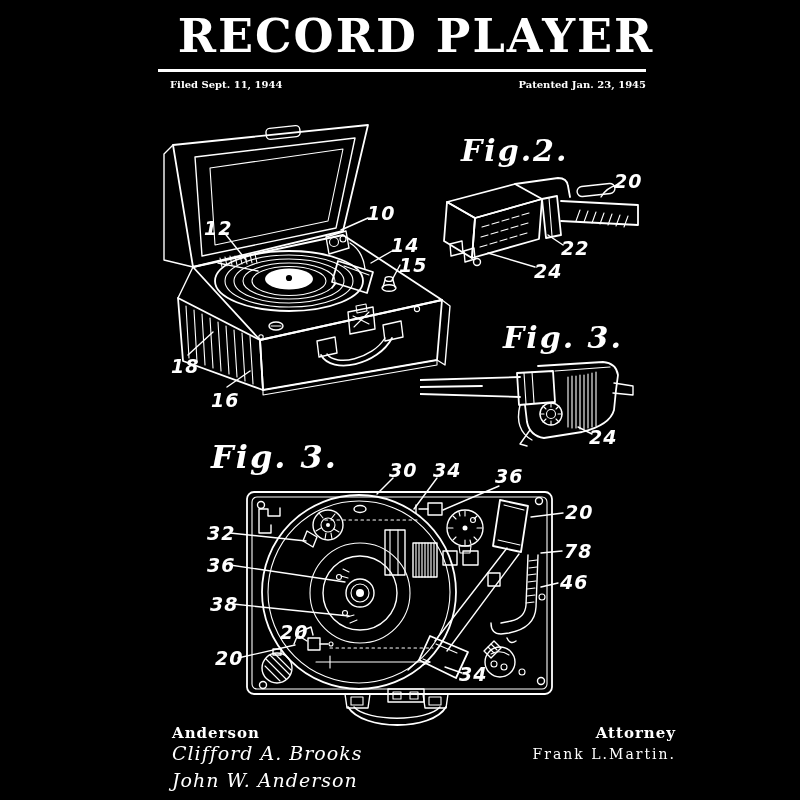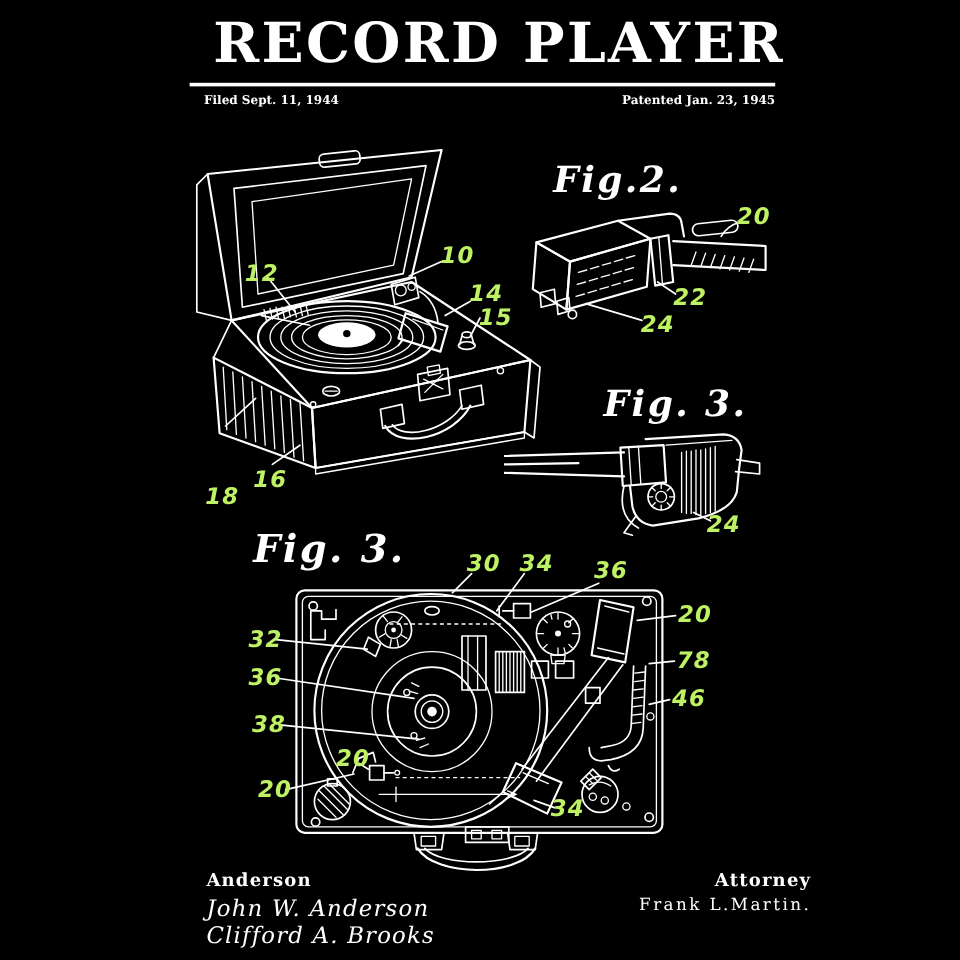--- a/index.html
+++ b/index.html
@@ -6,21 +6,21 @@
   .poster{position:relative;width:800px;height:800px;background:#000;color:#fff;
           font-family:"DejaVu Serif",serif;overflow:hidden;padding-left:32px;}
   .title{position:absolute;top:10px;left:0;width:100%;text-align:center;
          font-weight:bold;font-size:46px;line-height:1.15;letter-spacing:2px;}
   .rule{position:absolute;left:158px;top:69px;width:488px;height:3px;background:#fff;}
   .dates{position:absolute;left:170px;top:79px;width:476px;display:flex;
          justify-content:space-between;font-weight:bold;font-size:10px;}
   .cap{position:absolute;font-style:italic;font-weight:bold;font-size:30px;
        letter-spacing:2px;font-family:"DejaVu Serif",serif;}
   .cap-big{font-size:32px;}
-  .ref{position:absolute;font:italic bold 19px "DejaVu Sans",sans-serif;color:#bef264;
+  .ref{position:absolute;font:italic bold 19px "DejaVu Sans",sans-serif;color:#ffffff;
        letter-spacing:1px;white-space:nowrap;}
   svg.fig{position:absolute;stroke:#fff;fill:none;stroke-linecap:round;stroke-linejoin:round;}
   svg.fig path,svg.fig rect,svg.fig circle,svg.fig ellipse,svg.fig line{stroke-width:1.8;}
   svg.fig .thin{stroke-width:1.1;}
   svg.fig .med{stroke-width:1.4;}
   .footer-inv{position:absolute;left:172px;top:724px;}
   .footer-att{position:absolute;right:156px;top:724px;text-align:right;}
   .f-head{font-weight:bold;font-size:15px;letter-spacing:1px;}
   .f-name{font-style:italic;font-size:19px;line-height:23px;letter-spacing:1px;margin-top:4px;}
   .f-att-name{font-size:14px;letter-spacing:2px;margin-top:4px;}
@@ -97,21 +97,21 @@
     <path d="M83,118 L106,147" class="med"></path>
     <path d="M252,138 L231,150" class="med"></path>
     <path d="M260,152 L252,167" class="med"></path>
     <path d="M48,242 L73,219" class="med"></path>
     <path d="M87,274 L110,258" class="med"></path>
   </svg>
   <span class="ref" style="left:367px;top:202px;">10</span>
   <span class="ref" style="left:204px;top:217px;font-style:italic;">12</span>
   <span class="ref" style="left:391px;top:234px;">14</span>
   <span class="ref" style="left:399px;top:254px;">15</span>
-  <span class="ref" style="left:171px;top:355px;margin-top:48px;">18</span>
+  <span class="ref" style="left:171px;top:355px;">18</span>
   <span class="ref" style="left:211px;top:389px;">16</span>
 
   <span class="cap" style="left:461px;top:133px;">Fig.2.</span>
   <svg class="fig" style="left:430px;top:155px;" width="240" height="150" viewBox="0 0 240 150">
 
     <path d="M17,47 L85,29 L112,44 L45,63 Z"></path>
     <path d="M17,47 L45,63 L42,103 L14,86 Z"></path>
     <path d="M45,63 L112,44 L109,84 L42,103 Z"></path>
     <path d="M52,72 l7,-2 M62,69 l7,-2 M72,66 l7,-2 M82,63 l7,-2 M92,60 l7,-2
              M51,82 l7,-2 M61,79 l7,-2 M71,76 l7,-2 M81,73 l7,-2 M91,70 l7,-2
@@ -282,21 +282,21 @@
   <span class="ref" style="left:560px;top:571px;">46</span>
   <span class="ref" style="left:207px;top:522px;">32</span>
   <span class="ref" style="left:207px;top:554px;">36</span>
   <span class="ref" style="left:210px;top:593px;">38</span>
   <span class="ref" style="left:280px;top:621px;">20</span>
   <span class="ref" style="left:215px;top:647px;">20</span>
   <span class="ref" style="left:459px;top:663px;">34</span>
 
   <div class="footer-inv">
     <div class="f-head">Anderson</div>
+    <div class="f-name" style="margin-top:0;">Clifford A. Brooks</div>
     <div class="f-name">John W. Anderson</div>
-    <div class="f-name" style="margin-top:0;">Clifford A. Brooks</div>
   </div>
   <div class="footer-att">
     <div class="f-head">Attorney</div>
     <div class="f-att-name">Frank L.Martin.</div>
   </div>
 
 </div>
 
 </body></html>

